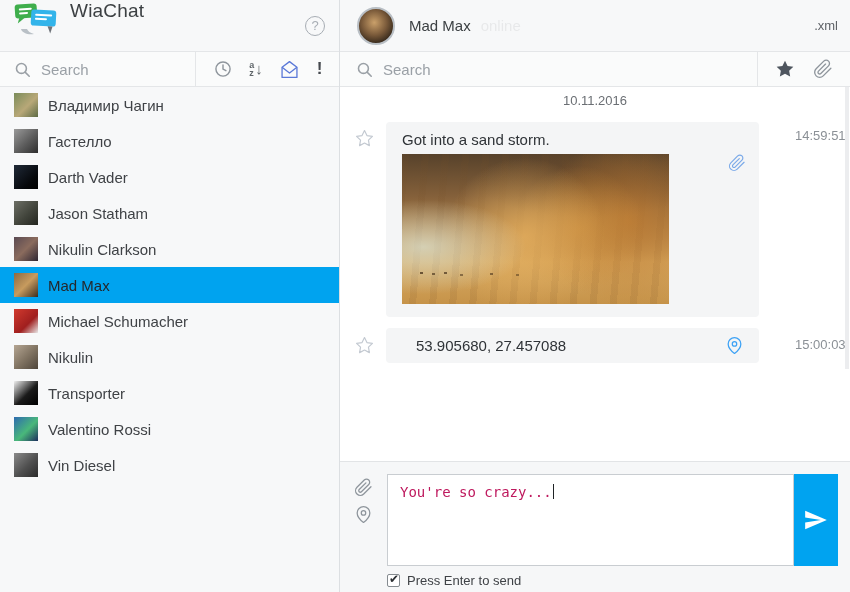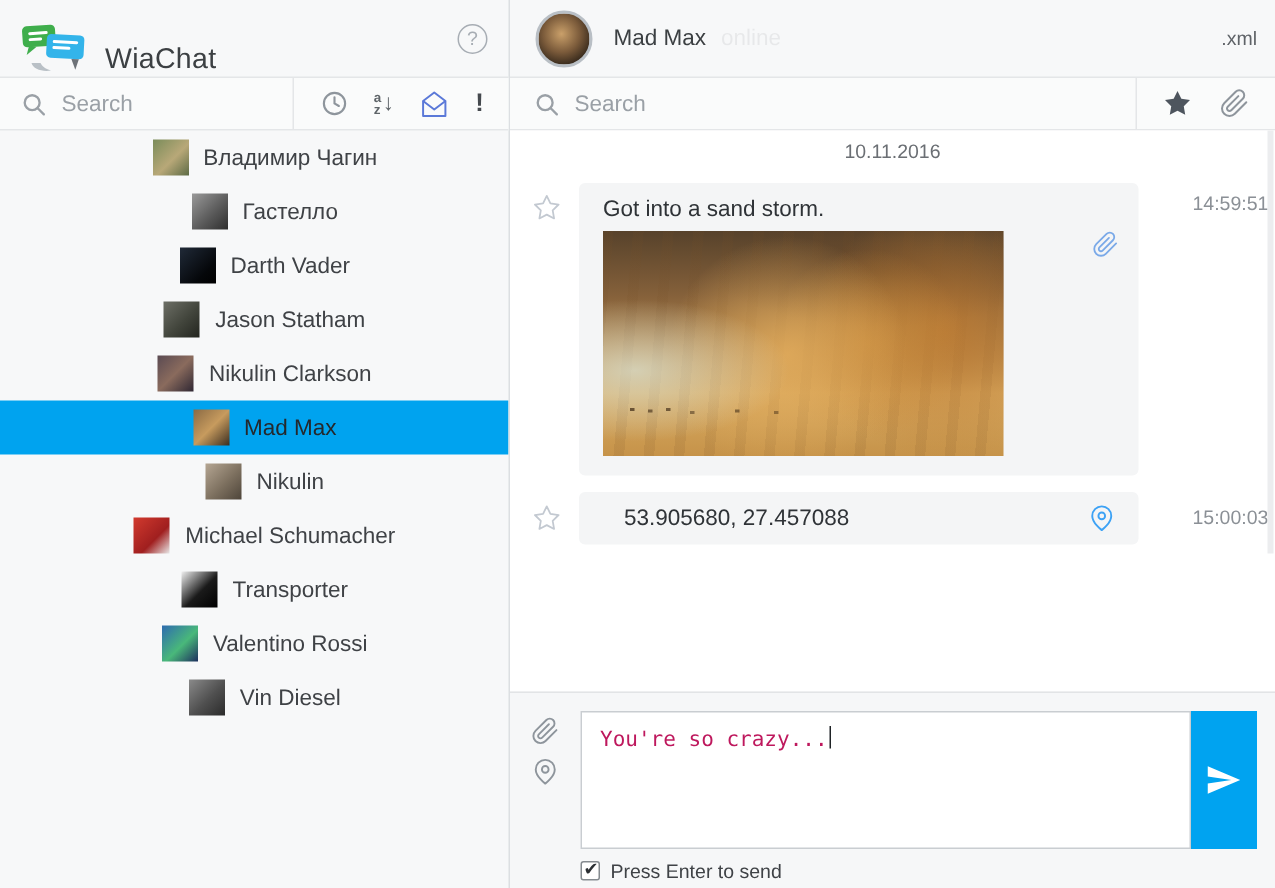--- a/index.html
+++ b/index.html
@@ -4,21 +4,21 @@
 <style>
   * { margin:0; padding:0; box-sizing:border-box; }
   html,body { width:850px; height:592px; overflow:hidden; background:#fff;
               font-family:"Liberation Sans", sans-serif; }
   .app { display:flex; width:850px; height:592px; }
 
   
   .sidebar { width:340px; flex:none; background:#f7f8f9; border-right:1px solid #dcdfe2;
              display:flex; flex-direction:column; }
   .sb-header { height:52px; flex:none; border-bottom:1px solid #e4e6e8;
-               display:flex; align-items:flex-end; padding:0 12px; position:relative; }
+               display:flex; align-items:flex-start; padding:0 12px; position:relative; }
   .logo { width:50px; height:38px; flex:none; margin-right:8px; }
   .app-title { font-size:19px; color:#3c4043; font-weight:500; letter-spacing:.2px; }
   .help-btn { position:absolute; right:14px; top:16px; width:20px; height:20px;
               border:1.5px solid #a7adb4; border-radius:50%; color:#a7adb4;
               font-size:13px; line-height:17px; text-align:center; }
 
   .sb-search { height:35px; flex:none; border-bottom:1px solid #e4e6e8; background:#fafbfb;
                display:flex; align-items:stretch; }
   .search-left { flex:1; display:flex; align-items:center; padding-left:14px; gap:10px; }
   .ph { font-size:15px; color:#9aa0a6; }
@@ -26,21 +26,21 @@
   .sb-tools { width:143px; flex:none; display:flex; align-items:center;
               justify-content:space-evenly; }
   .az-icon { display:flex; align-items:center; color:#5f6569; }
   .az-letters { display:flex; flex-direction:column; font-size:9px; line-height:8px;
                 font-weight:700; margin-right:1px; }
   .az-arrow { font-size:15px; line-height:14px; }
   .excl { font-size:17px; font-weight:700; color:#45494e; }
 
   .contact-list { flex:1; overflow:hidden; }
   .contact { height:36px; display:flex; align-items:center; padding-left:14px; gap:10px;
-             font-size:15px; color:#3f4246; cursor:default;justify-content:center; }
+             font-size:15px; color:#3f4246; cursor:default; }
   .contact.selected { background:#00a3ef; color:#24282c; }
   .avatar24 { width:24px; height:24px; flex:none; background:#888; }
 
   
   .chat { flex:1; display:flex; flex-direction:column; background:#fff; min-width:0; }
   .ch-header { height:52px; flex:none; background:#f7f8f9; border-bottom:1px solid #e4e6e8;
                display:flex; align-items:center; padding:0 12px 0 17px; }
   .avatar-ring { width:38px; height:38px; border-radius:50%; border:2px solid #b9bfc5;
                  overflow:hidden; flex:none;
                  background:radial-gradient(circle at 45% 40%, #caa06a 0%, #7a5a3a 45%, #2e2318 80%); }
@@ -200,26 +200,26 @@
       </div>
       <div class="contact">
         <div class="avatar24" style="background:linear-gradient(135deg,#5a4a52,#8a6b5d 50%,#2f2733);"></div>
         <span>Nikulin Clarkson</span>
       </div>
       <div class="contact selected">
         <div class="avatar24" style="background:linear-gradient(135deg,#8a6a44,#c79b5e 50%,#3a2d20);"></div>
         <span>Mad Max</span>
       </div>
       <div class="contact">
+        <div class="avatar24" style="background:linear-gradient(135deg,#d23a2e,#a01f1f 60%,#e8e8e8);"></div>
+        <span>Michael Schumacher</span>
+      </div>
+      <div class="contact">
         <div class="avatar24" style="background:linear-gradient(135deg,#b5a693,#7d705f 55%,#4e453a);"></div>
         <span>Nikulin</span>
-      </div>
-      <div class="contact">
-        <div class="avatar24" style="background:linear-gradient(135deg,#d23a2e,#a01f1f 60%,#e8e8e8);"></div>
-        <span>Michael Schumacher</span>
       </div>
       <div class="contact">
         <div class="avatar24" style="background:linear-gradient(135deg,#f0f0f0,#1a1a1a 55%,#000);"></div>
         <span>Transporter</span>
       </div>
       <div class="contact">
         <div class="avatar24" style="background:linear-gradient(135deg,#2e6bb0,#49b87a 55%,#1d2f5e);"></div>
         <span>Valentino Rossi</span>
       </div>
       <div class="contact">

